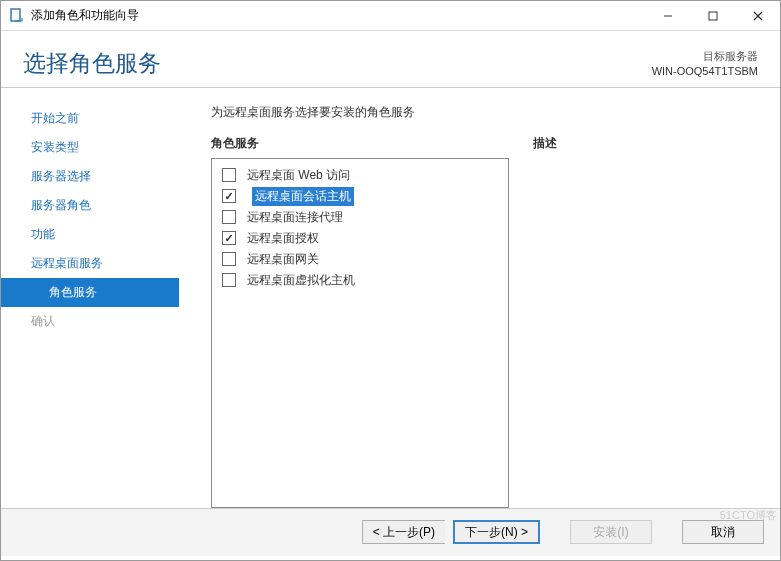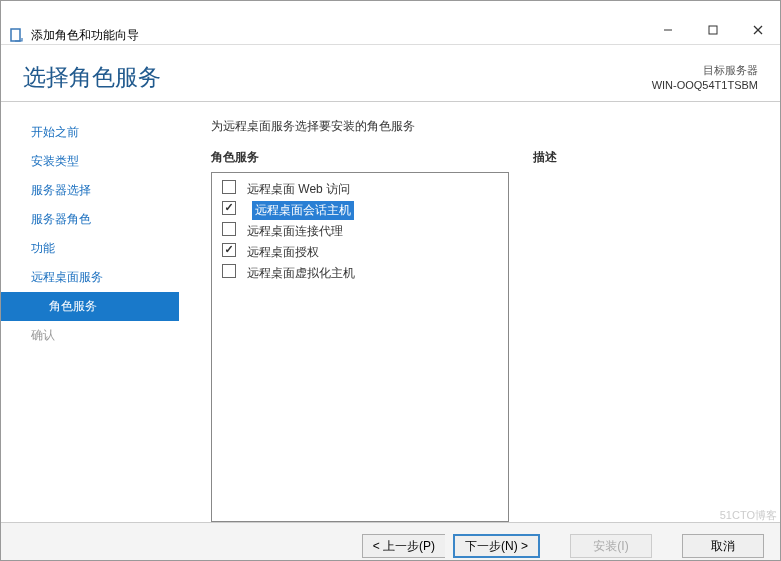--- a/index.html
+++ b/index.html
@@ -1,17 +1,17 @@
 <!DOCTYPE html>
 <html><head>
 <meta charset="utf-8">
 <style>
 * { box-sizing: border-box; margin: 0; padding: 0; font-family: "Microsoft YaHei", "Segoe UI", sans-serif; }
 body { width: 781px; height: 561px; background: #fff; overflow: hidden; border: 1px solid #999; }
-.titlebar { height: 44px; background: #fff; display: flex; align-items: flex-end; border-bottom: 1px solid #ddd; }
+.titlebar { height: 30px; background: #fff; display: flex; align-items: center; border-bottom: 1px solid #ddd; }
 .titlebar .ticon { width: 16px; height: 16px; margin: 0 6px 0 8px; }
 .titlebar .ticon svg { display:block; }
 .titlebar .ttext { font-size: 12px; color: #000; flex: 0 0 auto; }
 .titlebar .spacer { flex: 1; }
 .winbtn { width: 45px; height: 29px; display: flex; align-items: center; justify-content: center; background: #fff; }
 .winbtn svg { display:block; }
 .header { display: flex; align-items: flex-end; padding: 14px 22px 8px 22px; border-bottom: 1px solid #ccc; }
 .header h1 { color: #215a8e; font-size: 23px; font-weight: 400; flex:1; }
 .server { text-align: right; font-size: 11px; color: #555; line-height: 1.35; padding-top:4px;}
 .server .name { color: #333; }
@@ -21,21 +21,21 @@
 .nav-item.dim { color: #999; }
 .nav-item.indent { padding-left: 48px; }
 .nav-item.sel { background: #1979ca; color: #fff; }
 .main { flex: 1; padding: 16px 18px 0 32px; display:flex; flex-direction:column; }
 .instr { font-size: 12px; color: #333; margin-bottom: 14px; }
 .cols { display: flex; gap: 24px; flex:1; min-height:0;}
 .col-left { width: 298px; display:flex; flex-direction:column; }
 .col-right { flex: 1; }
 .col-h { font-size: 12px; font-weight: 700; color: #333; margin-bottom: 6px; }
 .listbox { border: 1px solid #888; flex:1; padding: 6px 4px; overflow:auto; background:#fff;}
-.row { display: flex; padding: 1px 6px; font-size: 12px; color: #333; }
+.row { display: flex; align-items: center; padding: 1px 6px; font-size: 12px; color: #333; }
 .row .label { padding: 1px 3px; }
 .row .label.hl { background: #2a7fd4; color: #fff; margin-left: 8px; }
 .cb { width: 14px; height: 14px; border: 1px solid #666; margin-right: 8px; display:flex; align-items:center; justify-content:center; background:#fff; flex:0 0 14px;}
 .cb.checked::after { content:"✓"; font-size:11px; line-height:11px; color:#333; font-weight:bold; }
 .desc { font-size: 11.5px; color: #444; line-height: 1.55; padding-right:6px; }
 .footer { height: 48px; border-top: 1px solid #ccc; display:flex; align-items:center; justify-content:flex-end; padding: 0 16px; gap:8px; background:#f4f4f4;}
 .btn { min-width: 82px; height: 24px; font-size: 12px; background: #efefef; border:1px solid #adadad; padding:0 10px; display:flex; align-items:center; justify-content:center; cursor:pointer; margin-left:0;}
 .btn.joined-left { border-right:none; }
 .btn.def { border:2px solid #3a86c8; }
 .btn.dis { color:#aaa; border-color:#ccc; }
@@ -108,20 +108,24 @@
             <div class="row">
               <span class="cb"></span>
               <span class="label">远程桌面连接代理</span>
             </div>
             <div class="row">
               <span class="cb checked"></span>
               <span class="label">远程桌面授权</span>
             </div>
             <div class="row">
               <span class="cb"></span>
+              <span class="label">远程桌面网关</span>
+            </div>
+            <div class="row">
+              <span class="cb"></span>
               <span class="label">远程桌面虚拟化主机</span>
             </div>
           </div>
       </div>
       <div class="col-right">
         <div class="col-h">描述</div>
       </div>
     </div>
   </div>
 </div>

